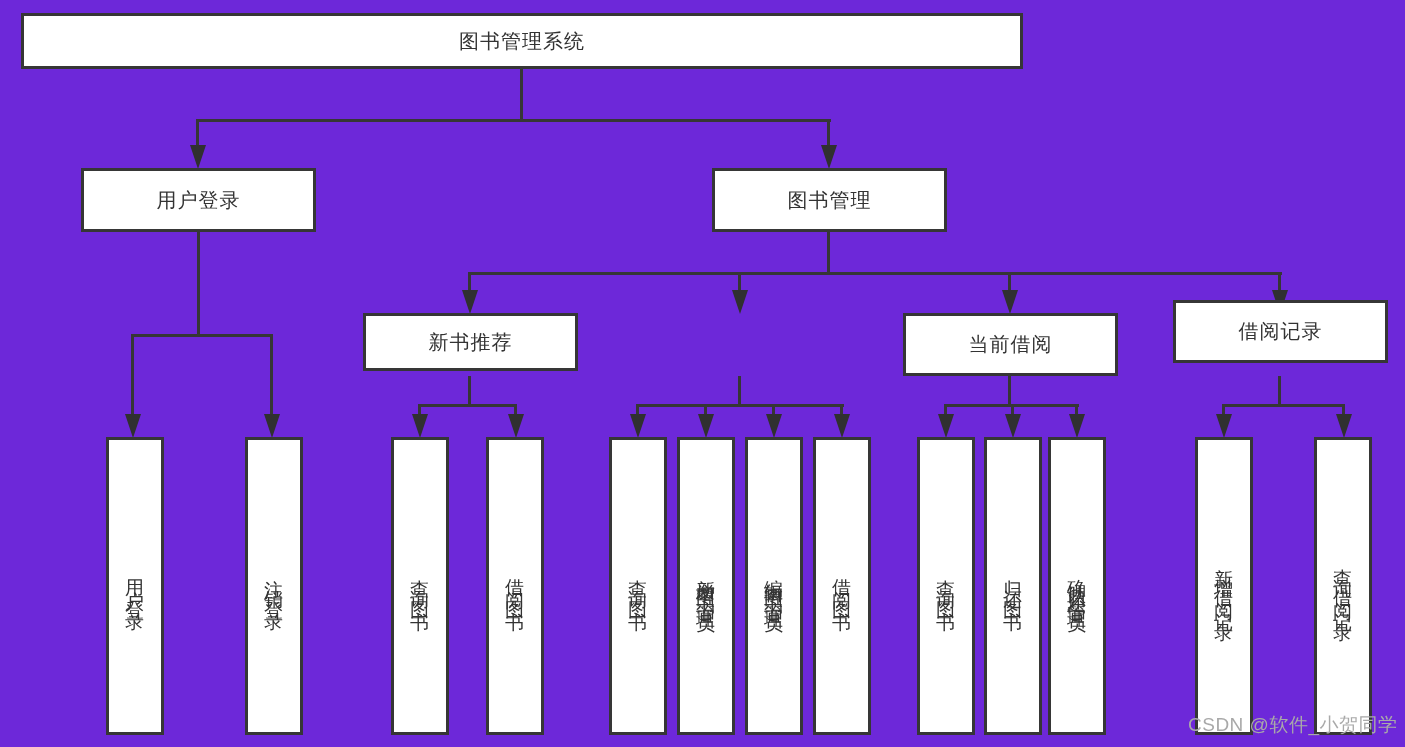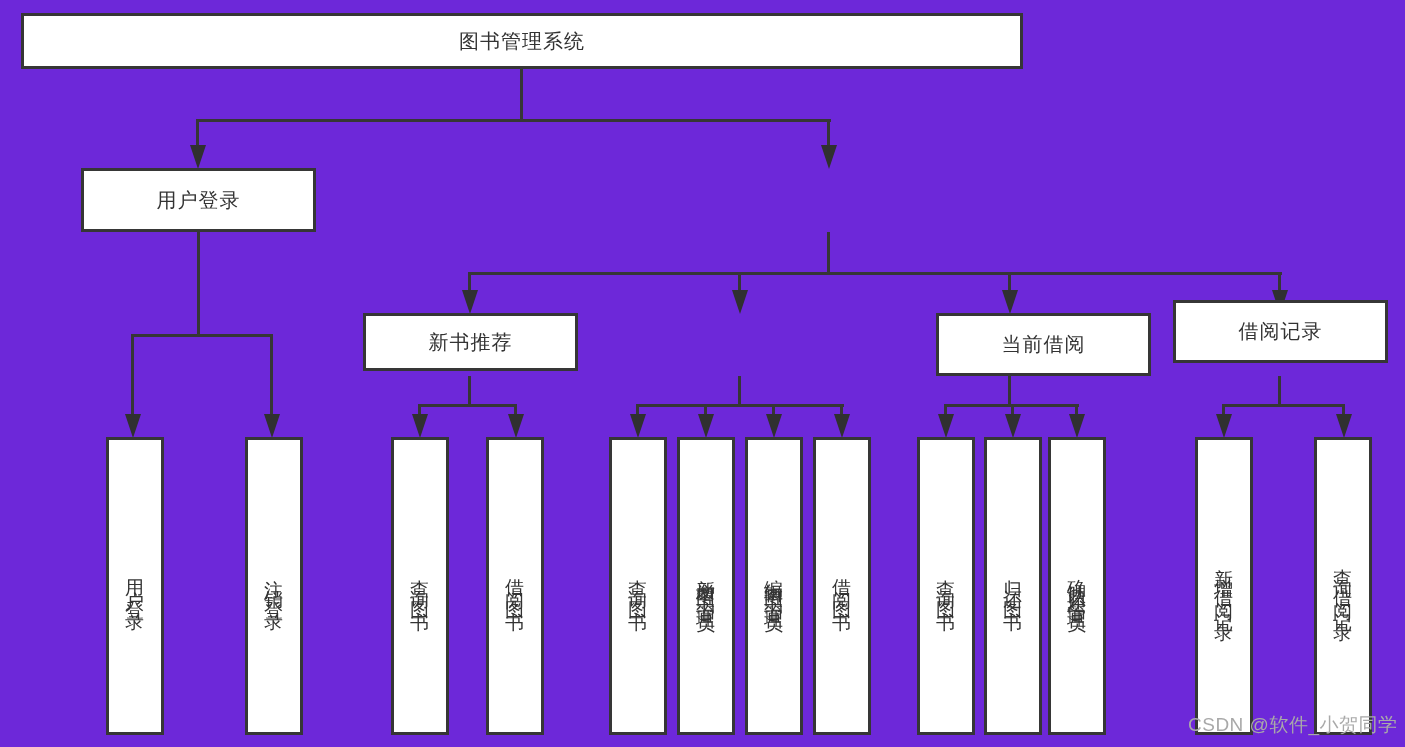--- a/index.html
+++ b/index.html
@@ -60,20 +60,23 @@
   <div class="vline" style="left:520px;top:68px;height:52px;"></div>
   <div class="hline" style="left:197px;top:119px;width:634px;"></div>
   <div class="vline" style="left:196px;top:119px;height:30px;"></div>
   <div class="arrow" style="left:190px;top:145px;"></div>
   <div class="vline" style="left:827px;top:119px;height:30px;"></div>
   <div class="arrow" style="left:821px;top:145px;"></div>
 
   <div class="box hbox" style="left:81px;top:168px;width:235px;height:64px;">
     <span>用户登录</span>
   </div>
+  <div class="box hbox" style="left:712px;top:168px;width:235px;height:64px;">
+    <span>图书管理</span>
+  </div>
 
   <div class="vline" style="left:197px;top:232px;height:105px;"></div>
   <div class="hline" style="left:131px;top:334px;width:142px;"></div>
   <div class="vline" style="left:131px;top:334px;height:82px;"></div>
   <div class="arrow" style="left:125px;top:414px;"></div>
   <div class="vline" style="left:270px;top:334px;height:82px;"></div>
   <div class="arrow" style="left:264px;top:414px;"></div>
 
   <div class="vline" style="left:827px;top:232px;height:43px;"></div>
   <div class="hline" style="left:468px;top:272px;width:814px;"></div>
@@ -82,21 +85,21 @@
   <div class="vline" style="left:738px;top:272px;height:20px;"></div>
   <div class="arrow" style="left:732px;top:290px;"></div>
   <div class="vline" style="left:1008px;top:272px;height:20px;"></div>
   <div class="arrow" style="left:1002px;top:290px;"></div>
   <div class="vline" style="left:1278px;top:272px;height:20px;"></div>
   <div class="arrow" style="left:1272px;top:290px;"></div>
 
   <div class="box hbox" style="left:363px;top:313px;width:215px;height:58px;">
     <span>新书推荐</span>
   </div>
-  <div class="box hbox" style="left:903px;top:313px;width:215px;height:63px;margin-left:33px;">
+  <div class="box hbox" style="left:903px;top:313px;width:215px;height:63px;">
     <span>当前借阅</span>
   </div>
   <div class="box hbox" style="left:1173px;top:300px;width:215px;height:63px;">
     <span>借阅记录</span>
   </div>
 
   <div class="vline" style="left:468px;top:376px;height:31px;"></div>
   <div class="hline" style="left:418px;top:404px;width:99px;"></div>
   <div class="vline" style="left:418px;top:404px;height:12px;"></div>
   <div class="arrow" style="left:412px;top:414px;"></div>

